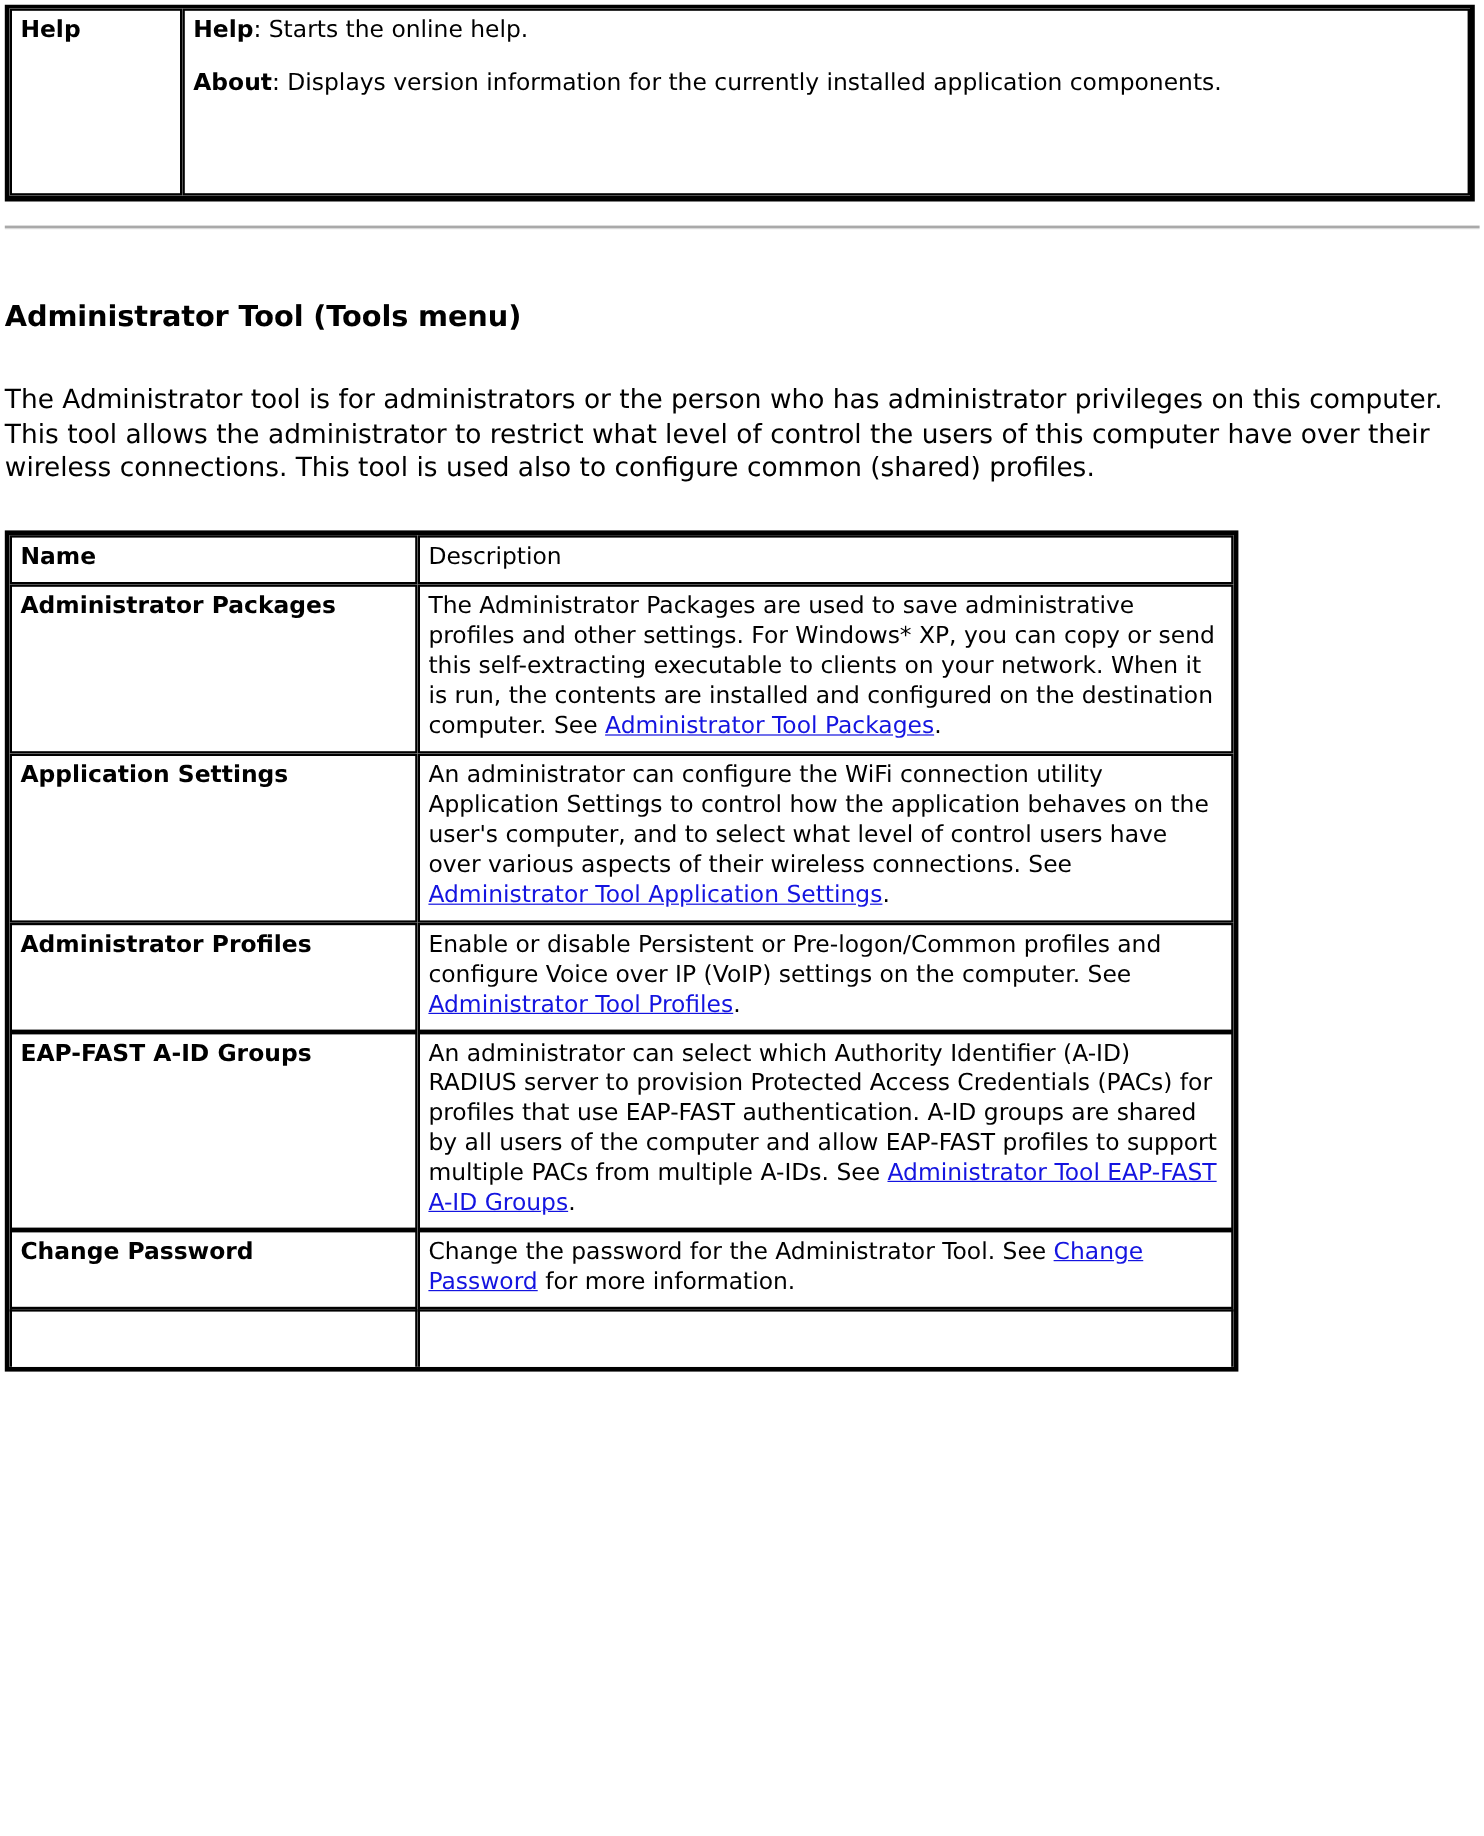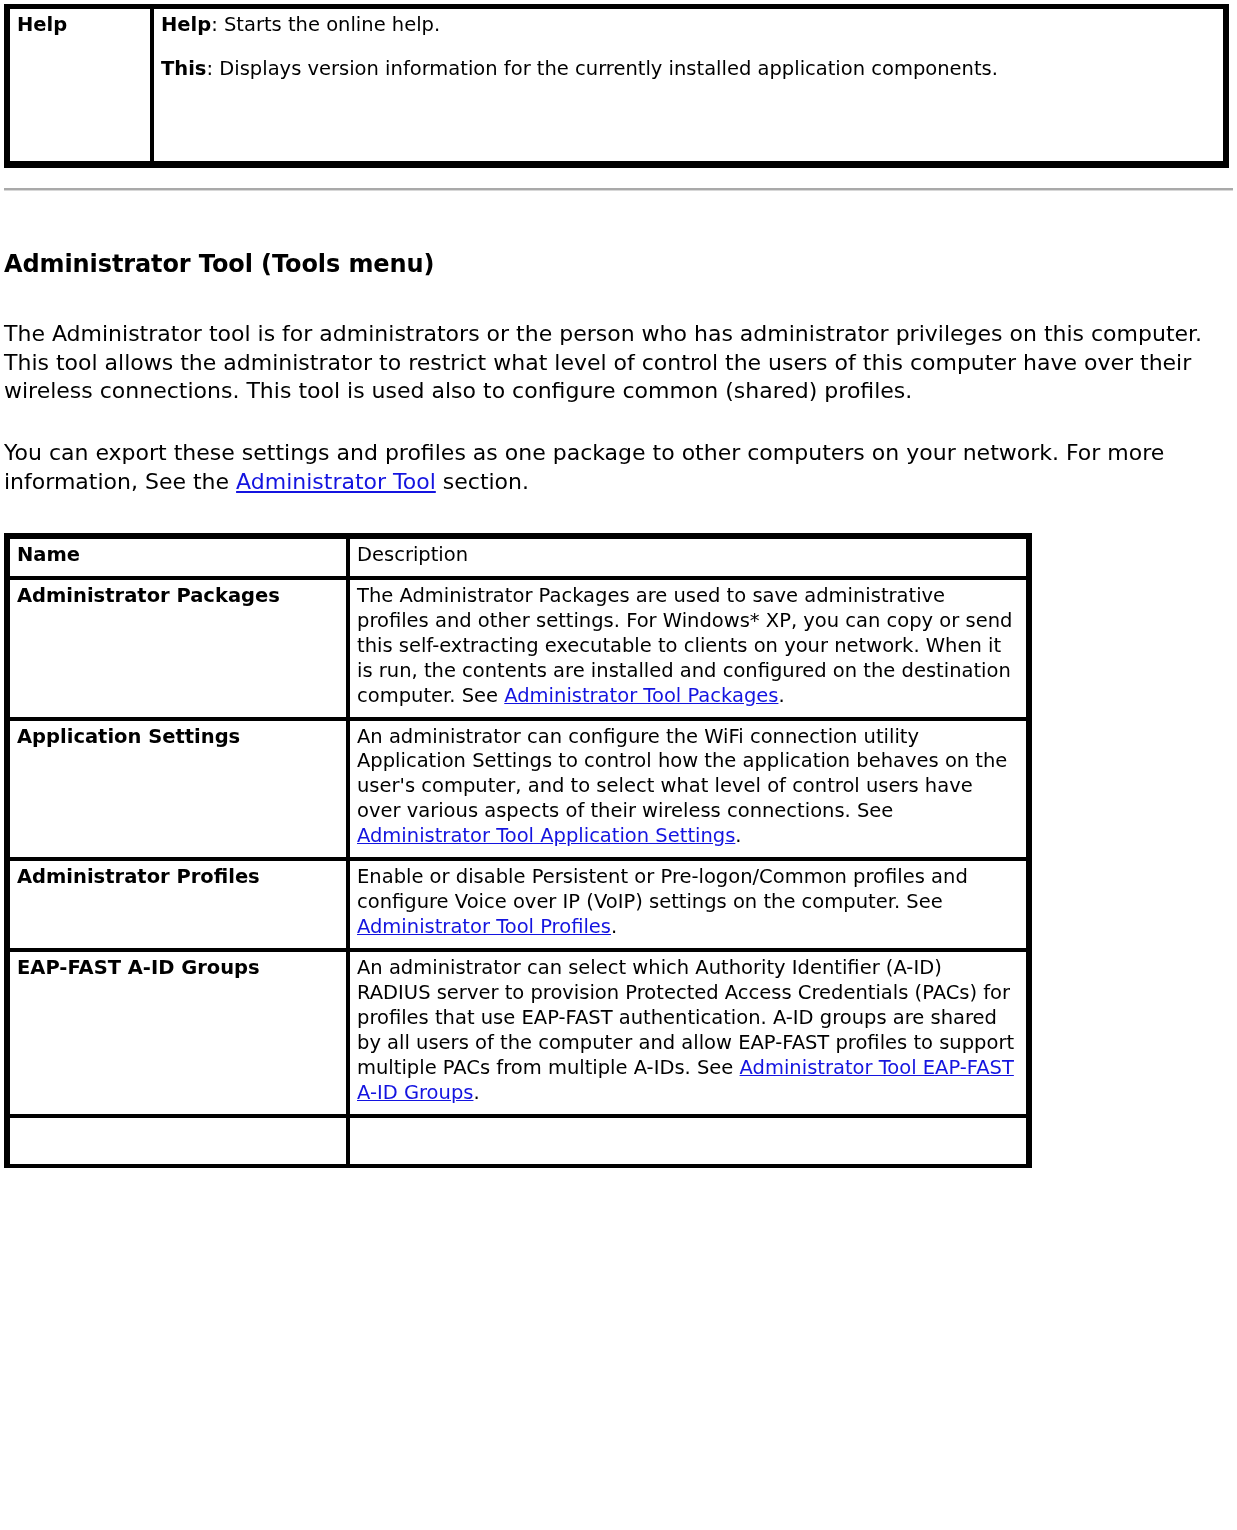--- a/index.html
+++ b/index.html
@@ -110,35 +110,34 @@
   <div class="table-top-wrap">
     <table class="doc top">
       <tbody>
         <tr>
           <td class="name">
             <span>Help</span>
           </td>
           <td class="desc">
             <span class="cell-text"><b>Help</b><span>: Starts the online help.</span></span>
             <span class="para-gap"></span>
-            <span class="cell-text"><b>This</b><span>: Displays version information for the currently installed application components.</span></span>
+            <span class="cell-text"><b>About</b><span>: Displays version information for the currently installed application components.</span></span>
           </td>
         </tr>
       </tbody>
     </table>
   </div>
 
   <hr class="sep">
 
   <h1 class="page-title">Administrator Tool (Tools menu)</h1>
 
   <p class="body-text first-body">The Administrator tool is for administrators or the person who has administrator privileges on this computer. This tool allows the administrator to restrict what level of control the users of this computer have over their wireless connections. This tool is used also to configure common (shared) profiles.</p>
 
 
-  <p class="body-text"><span>You can export these settings and profiles as one package to other computers on your network. For more information, See the </span><a class="doclink" href="#">Administrator Tool</a><span> section.</span></p>
 
   <div class="spacer-before-table"></div>
 
   <table class="doc main">
     <tbody>
       <tr>
         <td class="name">Name</td>
         <td class="desc">Description</td>
       </tr>
 
@@ -156,20 +155,24 @@
         <td class="name">Administrator Profiles</td>
         <td class="desc"><span>Enable or disable Persistent or Pre-logon/Common profiles and configure Voice over IP (VoIP) settings on the computer. See </span><a class="doclink" href="#">Administrator Tool Profiles</a><span>.</span></td>
       </tr>
 
 
       <tr>
         <td class="name">EAP-FAST A-ID Groups</td>
         <td class="desc"><span>An administrator can select which Authority Identifier (A-ID) RADIUS server to provision Protected Access Credentials (PACs) for profiles that use EAP-FAST authentication. A-ID groups are shared by all users of the computer and allow EAP-FAST profiles to support multiple PACs from multiple A-IDs. See </span><a class="doclink" href="#">Administrator Tool EAP-FAST A-ID Groups</a><span>.</span></td>
       </tr>
 
+      <tr>
+        <td class="name">Change Password</td>
+        <td class="desc"><span>Change the password for the Administrator Tool. See </span><a class="doclink" href="#">Change Password</a><span> for more information.</span></td>
+      </tr>
 
       <tr>
         <td class="name cut"></td>
         <td class="desc cut"></td>
       </tr>
     </tbody>
   </table>
 
 </div>
 

